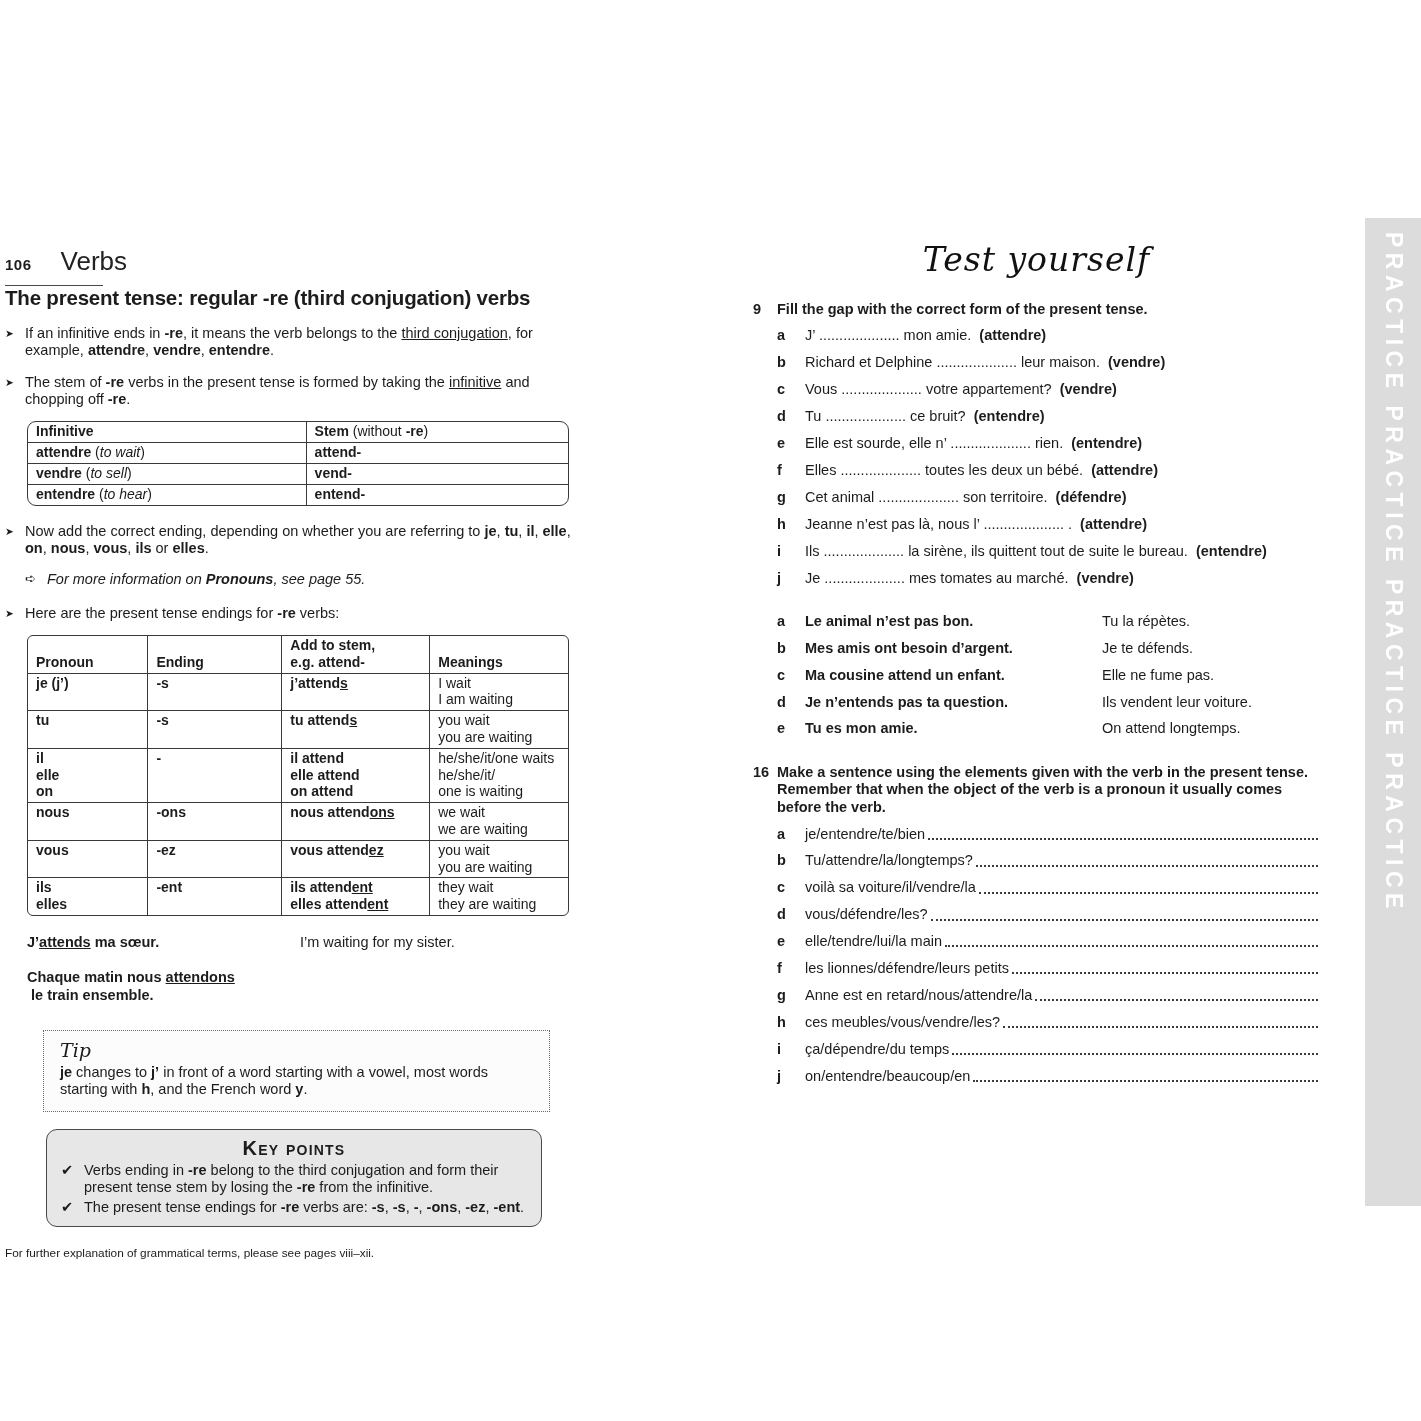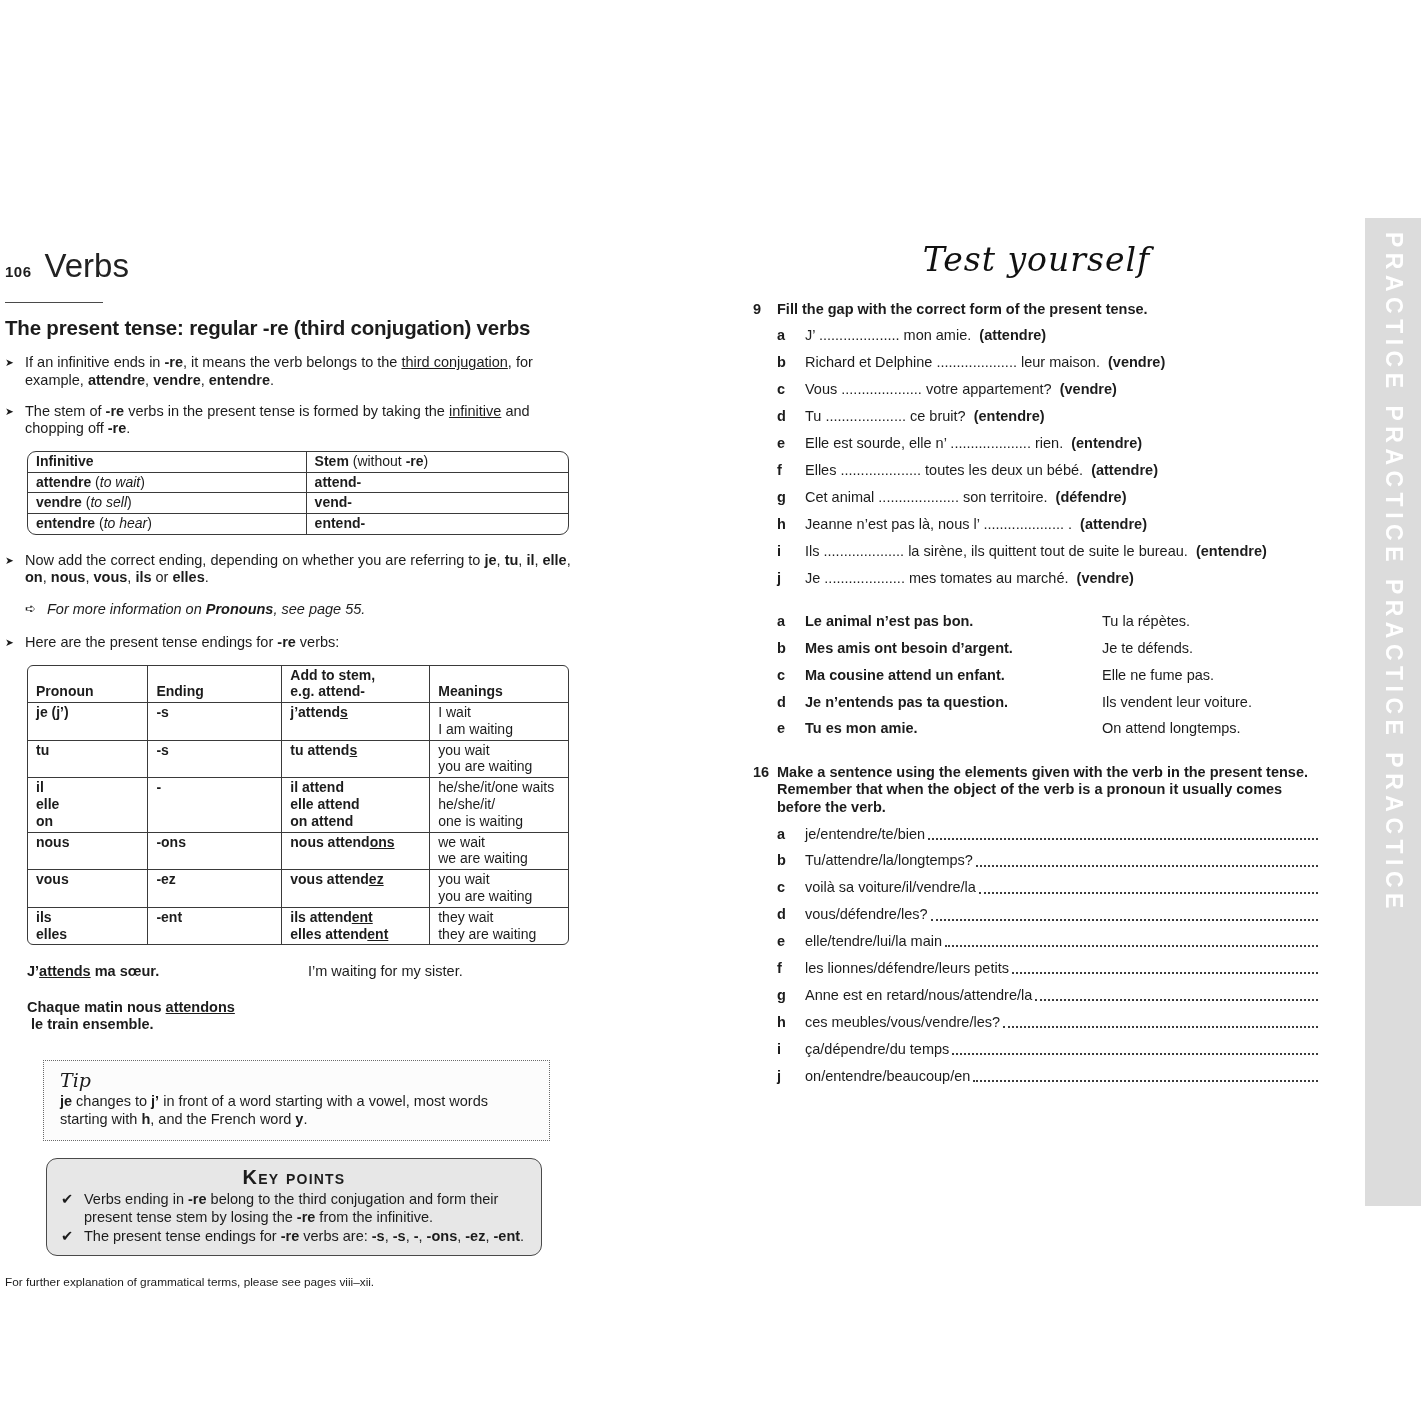--- a/index.html
+++ b/index.html
@@ -3,43 +3,43 @@
 <meta charset="utf-8">
 <style>
   html,body{margin:0;padding:0;}
   body{
     width:1421px;height:1421px;background:#ffffff;position:relative;
     font-family:"Liberation Sans",sans-serif;color:#1c1c1c;font-size:14.5px;line-height:1.2;
   }
   b{font-weight:bold}
   
   .left-col{position:absolute;left:5px;top:246px;width:566px;}
-  .runhead{display:flex;align-items:baseline;border-bottom:1.4px solid #4a4a4a;width:98px;padding-bottom:16px;}
+  .runhead{display:flex;align-items:baseline;border-bottom:1.4px solid #4a4a4a;width:98px;padding-bottom:8px;}
   .runhead .pnum{font-size:15px;font-weight:bold;letter-spacing:.5px;}
-  .runhead .sect{font-size:33px;font-weight:300;margin-left:13px;color:#222;}
-  .lesson-title{font-size:20.5px;font-weight:bold;margin-top:13px;letter-spacing:-.2px;}
+  .runhead .sect{font-size:26px;font-weight:300;margin-left:29px;color:#222;}
+  .lesson-title{font-size:20.5px;font-weight:bold;letter-spacing:-.2px;}
   .bullet{display:flex;margin-top:14px;}
   .bullet .arrow{width:20px;flex:0 0 20px;font-size:10.5px;padding-top:2px;}
   .bullet .btxt{flex:1;}
   .crossref{display:flex;margin-top:14px;margin-left:20px;font-style:italic;}
   .crossref .cicon{width:22px;flex:0 0 22px;font-style:normal;font-size:13px;}
   .tblwrap{margin:13px 0 0 22px;width:540px;border:1.4px solid #3a3a3a;border-radius:9px;overflow:hidden;}
   .tblwrap table{border-collapse:collapse;width:100%;font-size:14px;}
   .tblwrap th,.tblwrap td{border:1px solid #3a3a3a;text-align:left;padding:1px 8px 2px 8px;vertical-align:top;font-weight:normal;}
   .tblwrap th{vertical-align:bottom;}
   .tblwrap tr:first-child th{border-top:none;}
   .tblwrap tr:last-child td{border-bottom:none;}
   .tblwrap th:first-child,.tblwrap td:first-child{border-left:none;}
   .tblwrap th:last-child,.tblwrap td:last-child{border-right:none;margin-top:16px;}
   .stem-table col.c1{width:51.5%;}
   .end-table col.c1{width:22.2%}.end-table col.c2{width:24.8%}
   .end-table col.c3{width:27.4%}.end-table col.c4{width:25.6%}
   .examples{margin:18px 0 0 22px;display:flex;align-items:center;}
   .examples .fr{width:273px;font-weight:bold;}
-  .examples .en{flex:1;margin-left:8px;}
+  .examples .en{flex:1;}
   .tip-box{margin:26px 0 0 38px;width:473px;border:1.5px dotted #6a6a6a;background:#fcfcfc;padding:8px 16px 12px 16px;}
   .tip-title{font-family:"DejaVu Serif",serif;font-style:italic;font-size:19px;margin-bottom:2px;}
   .keypoints{margin:17px 0 0 41px;width:466px;border:1.5px solid #4a4a4a;border-radius:11px;background:#e7e7e7;padding:6px 14px 10px 14px;}
   .kp-title{text-align:center;font-variant:small-caps;font-weight:bold;font-size:20px;letter-spacing:1.2px;margin-bottom:2px;}
   .kp-item{display:flex;margin-top:2px;}
   .kp-item .chk{width:23px;flex:0 0 23px;}
   .footnote{margin-top:19px;font-size:11.8px;}
   
   .right-col{position:absolute;left:753px;top:240px;width:567px;}
   .ty-head{text-align:center;font-family:"DejaVu Serif",serif;font-style:italic;font-size:33px;letter-spacing:1px;color:#111;}

